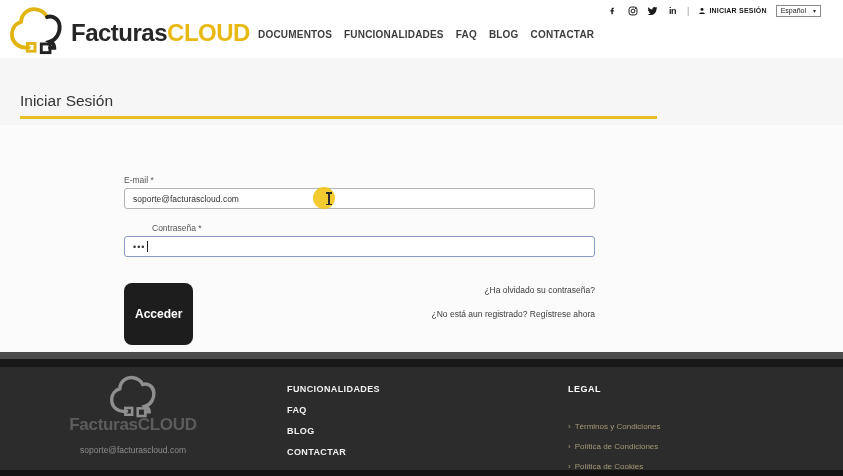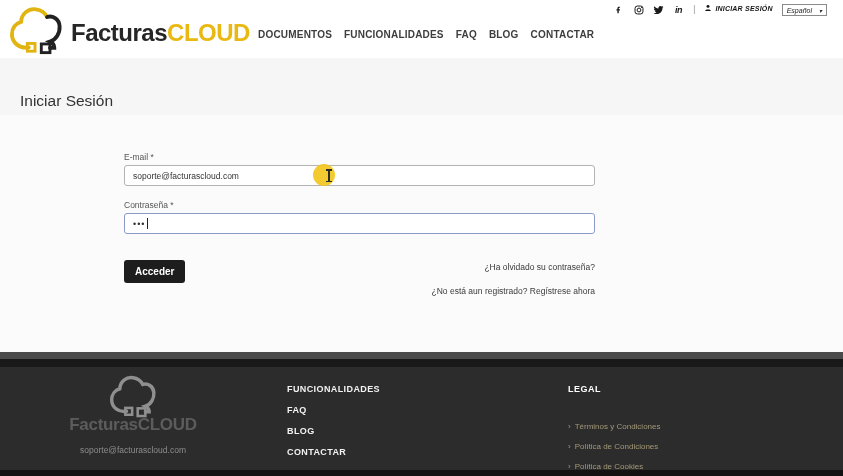--- a/index.html
+++ b/index.html
@@ -13,50 +13,50 @@
   
   .header { position:absolute; top:0; left:0; width:843px; height:58px; background:#ffffff; }
   .logo { position:absolute; left:8px; top:4px; display:flex; align-items:center; }
   .logo svg { width:56px; height:52px; display:block; }
   .brand-text { font-size:24px; font-weight:800; color:#262626; letter-spacing:-0.5px; margin-left:7px; margin-top:6px; }
   .brand-text .yellow { color:#e9b911; }
 
   .main-nav { position:absolute; left:258px; top:29px; display:flex; gap:12px; }
   .main-nav a { font-size:10px; font-weight:700; color:#3d3d3d; letter-spacing:.2px; }
 
-  .topbar { position:absolute; top:4px; right:16px; display:flex; align-items:flex-start; gap:9px; height:13px;font-style:italic; }
+  .topbar { position:absolute; top:4px; right:22px; display:flex; align-items:center; gap:9px; height:13px; }
   .soc { display:flex; align-items:center; justify-content:center; width:11px; height:11px; }
   .soc svg { display:block; }
   .in-label { font-size:9px; font-weight:800; color:#1a1a1a; letter-spacing:-.3px; }
   .sep { color:#999; font-size:9px; }
   .login-link { display:flex; align-items:center; gap:3px; font-size:7px; font-weight:700; color:#141414; letter-spacing:.2px; }
   .lang-select { border:1px solid #8a8a8a; background:#fff; font-size:7px; color:#222;
                  padding:1.5px 4px; display:flex; align-items:center; gap:7px; }
   .lang-select .arrow { font-size:6px; color:#333; }
 
   
   .titleband { position:absolute; top:58px; left:0; width:843px; height:67px; background:#f6f6f6; }
   .page-title { position:absolute; left:20px; top:34px; font-size:15.5px; font-weight:500; color:#333; }
   .title-underline { position:absolute; left:20px; top:58px; width:637px; height:2.5px; background:#e7bf24; }
 
   
-  .mainarea { position:absolute; top:115px; left:0; width:843px; height:227px; background:#fbfbfb; }
+  .mainarea { position:absolute; top:138px; left:0; width:843px; height:227px; background:#fbfbfb; }
   .f-label { position:absolute; left:124px; font-size:8.5px; color:#555; }
   .lbl-email { top:37px; }
-  .lbl-pass  { top:85px; }
+  .lbl-pass  { top:85px;margin-left:28px; }
   .f-input { position:absolute; left:124px; width:471px; height:21px; background:#fff;
              border:1px solid #b3b3b3; border-radius:3px; padding:0 8px; font-size:8.5px; color:#333;
              font-family:"Liberation Sans", sans-serif; outline:none; }
   .inp-email { top:50px; }
   .inp-pass  { top:98px; border:1px solid #8a9bc6; font-size:9px; letter-spacing:1px; }
   .caret { position:absolute; left:147px; top:103px; width:1px; height:11px; background:#222; }
 
   .submit-btn { position:absolute; left:124px; top:145px; background:#1d1d1d; color:#fff;
-                border:none; border-radius:3px; font-size:10px; font-weight:700;
-                padding:6px 11px; font-family:"Liberation Sans", sans-serif; cursor:pointer; }
+                border:none; border-radius:8px; font-size:12px; font-weight:700;
+                padding:24px 11px; font-family:"Liberation Sans", sans-serif; cursor:pointer; }
   .help-link { position:absolute; right:248px; font-size:8.5px; color:#3a3a3a; }
   .lnk-forgot   { top:147px; }
   .lnk-register { top:171px; }
 
   
   .cursor-circle { position:absolute; left:313px; top:49px; width:22px; height:22px;
                    border-radius:50%; background:#f2c51d; opacity:.92; }
   .ibeam { position:absolute; left:328px; top:54px; width:1.5px; height:13px; background:#2b2b2b; }
   .ibeam::before, .ibeam::after { content:""; position:absolute; left:-2.5px; width:6.5px; height:1.5px; background:#2b2b2b; }
   .ibeam::before { top:0; } .ibeam::after { bottom:0; }

